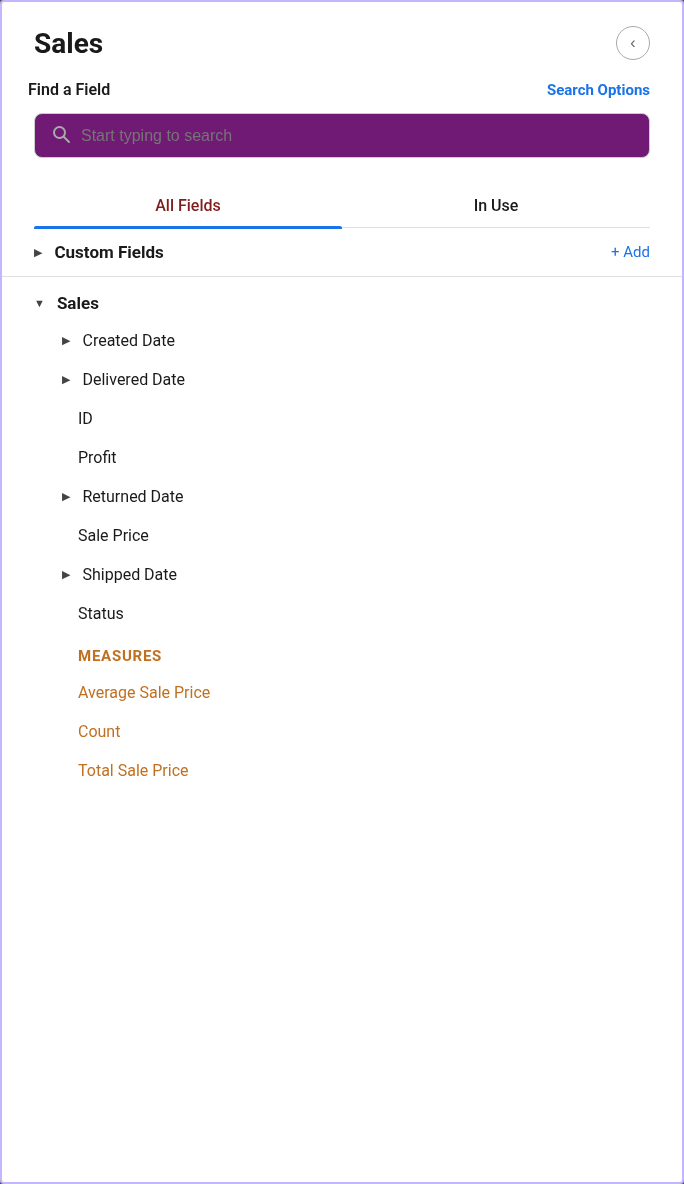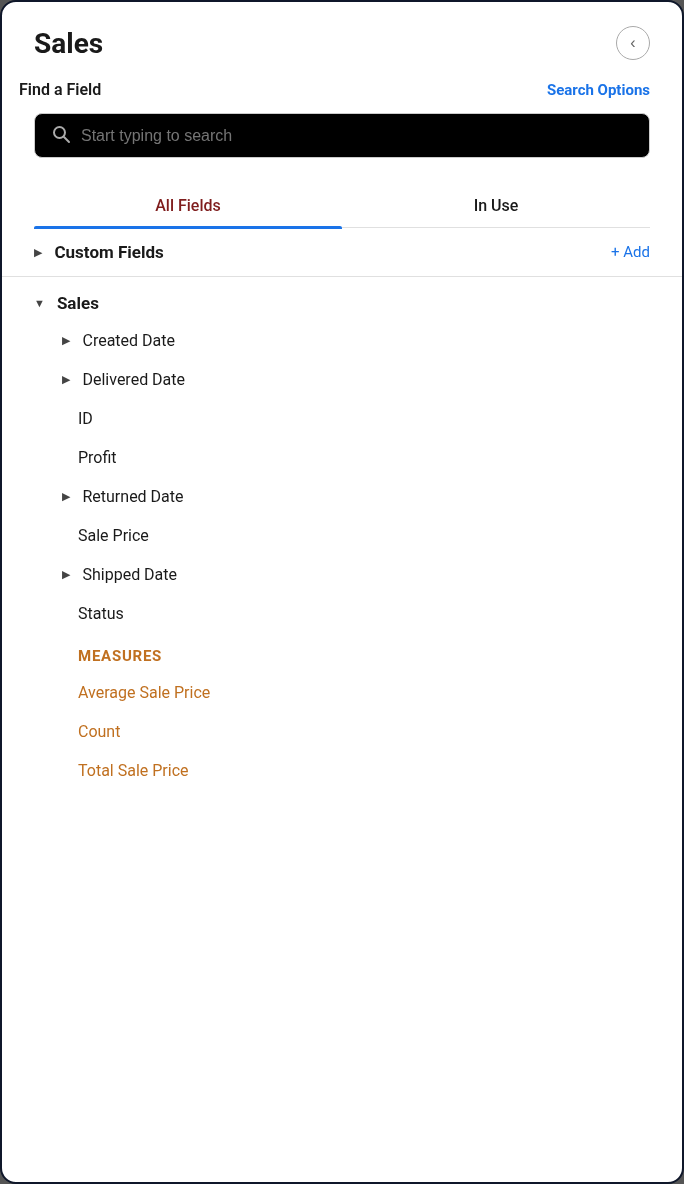--- a/index.html
+++ b/index.html
@@ -10,22 +10,22 @@
       justify-content: center;
       align-items: center;
       min-height: 100vh;
       font-family: -apple-system, BlinkMacSystemFont, 'Segoe UI', Roboto, sans-serif;
     }
 
     .panel {
       width: 684px;
       min-height: 1184px;
       background: #fff;
-      border-radius: 16px;
-      border: 2px solid #0f172a;
+      border-radius: 4px;
+      border: 2px solid #c4b5fd;
       overflow: hidden;
       display: flex;
       flex-direction: column;
       padding: 24px 0 0 0;
     }
 
     .panel-header {
       display: flex;
       justify-content: space-between;
       align-items: center;
@@ -49,21 +49,21 @@
       align-items: center;
       justify-content: center;
       color: #666;
       font-size: 16px;
     }
 
     .find-field-row {
       display: flex;
       justify-content: space-between;
       align-items: center;
-      padding: 0 32px 14px 17px;
+      padding: 0 32px 14px 26px;
     }
 
     .find-field-label {
       font-size: 16px;
       font-weight: 600;
       color: #1a1a1a;
     }
 
     .search-options-link {
       font-size: 15px;
@@ -77,21 +77,21 @@
       padding: 0 32px 28px 32px;
     }
 
     .search-box {
       display: flex;
       align-items: center;
       border: 1.5px solid #ccc;
       border-radius: 8px;
       padding: 10px 16px;
       gap: 10px;
-      background: #000000;
+      background: #701a75;
     }
 
     .search-icon-wrap {
       color: #aaa;
       font-size: 20px;
       line-height: 1;
     }
 
     .search-input {
       border: none;

